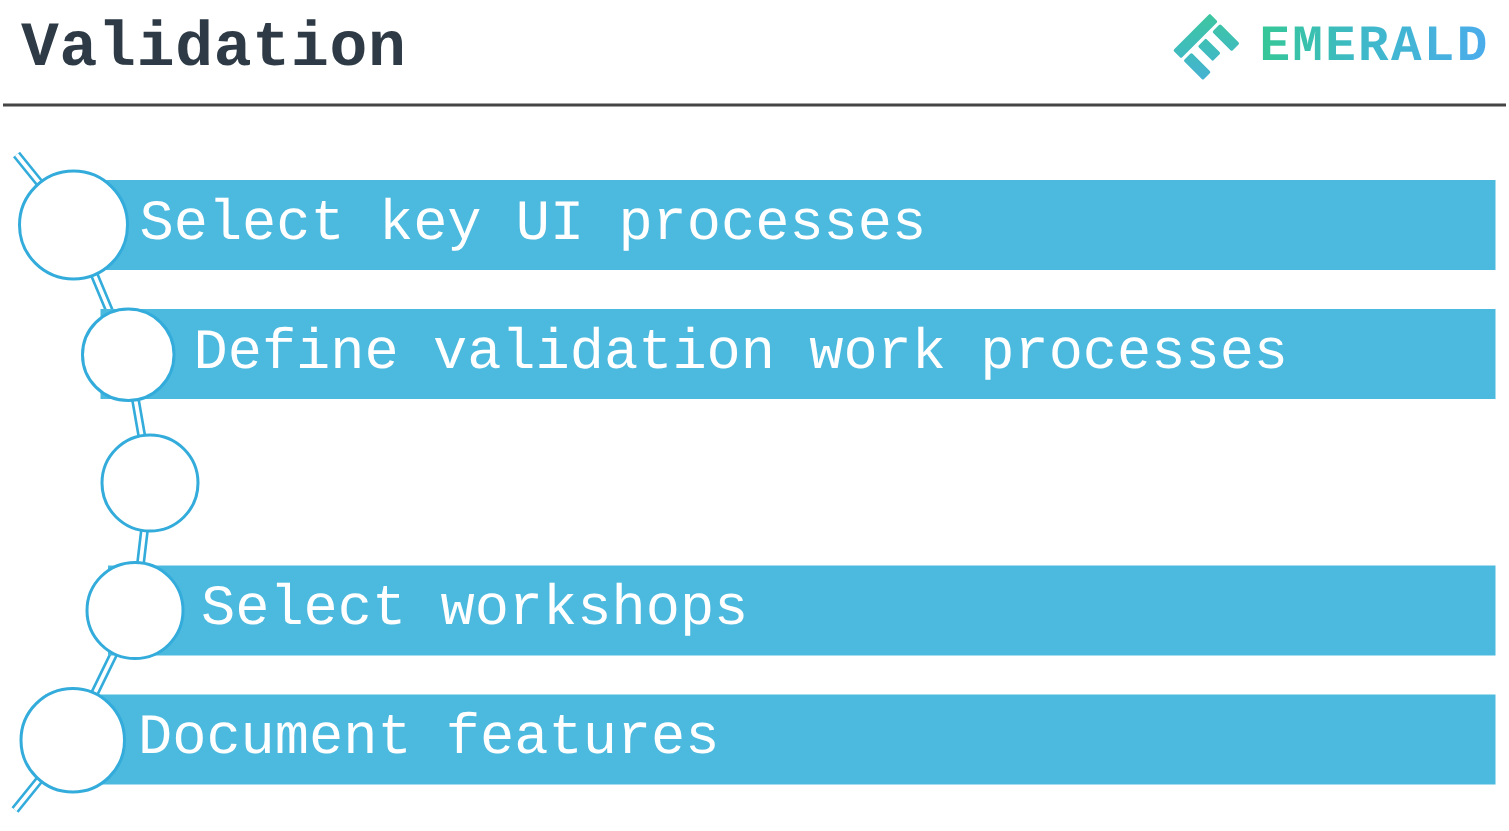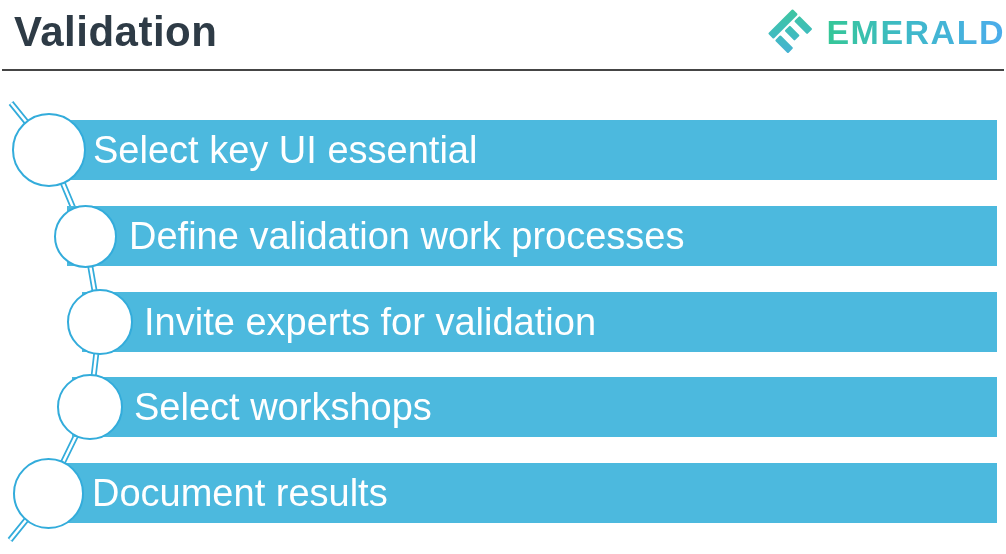--- a/index.html
+++ b/index.html
@@ -2,21 +2,21 @@
 <html><head>
 <meta charset="utf-8">
 <style>
   html, body { margin: 0; padding: 0; background: #ffffff; }
   .slide {
     position: relative;
     width: 1006px;
     height: 554px;
     background: #ffffff;
     overflow: hidden;
-    font-family: Liberation Sans, sans-serif;
+    font-family: Liberation Mono, monospace;
   }
 
   
   .page-title {
     position: absolute;
     left: 14px;
     top: 8px;
     margin: 0;
     font-size: 42px;
     font-weight: 700;
@@ -29,21 +29,21 @@
     top: 69px;
     width: 1002px;
     height: 0;
     border: none;
     border-top: 2.5px solid #454545;
     margin: 0;
   }
   .logo {
     position: absolute;
     top: 6px;
-    right: 1px;
+    right: 13px;
     display: flex;
     align-items: center;
     gap: 9px;
   }
   .logo-icon { width: 52px; height: 52px; display: block; }
   .logo-text {
     font-size: 34px;
     font-weight: 700;
     letter-spacing: 1.5px;
     background: linear-gradient(90deg, #35C796 0%, #3FB9C9 45%, #4BACEC 100%);
@@ -126,47 +126,44 @@
 
   <div class="diagram">
 
     <svg class="connector-svg" viewBox="0 0 1006 554" aria-hidden="true">
       <polyline points="11,103 49,150 85,236 100,322 90,407 48,493 10,540" fill="none" stroke="#33ACDB" stroke-width="6"></polyline>
       <polyline points="11,103 49,150 85,236 100,322 90,407 48,493 10,540" fill="none" stroke="#ffffff" stroke-width="2.5"></polyline>
     </svg>
 
     <div class="step" style="--cx:49; --cy:150; --d:74;">
       <div class="bar">
-        <span class="bar-label">Select key UI essential</span>
+        <span class="bar-label">Select key UI processes</span>
       </div>
       <div class="circle"></div>
     </div>
 
     <div class="step" style="--cx:85; --cy:236; --d:63;">
       <div class="bar">
         <span class="bar-label">Define validation work processes</span>
       </div>
       <div class="circle"></div>
     </div>
 
     <div class="step" style="--cx:100; --cy:322; --d:66;">
-      <div class="bar">
-        <span class="bar-label">Invite experts for validation</span>
-      </div>
       <div class="circle"></div>
     </div>
 
     <div class="step" style="--cx:90; --cy:407; --d:66;">
       <div class="bar">
         <span class="bar-label">Select workshops</span>
       </div>
       <div class="circle"></div>
     </div>
 
     <div class="step" style="--cx:48; --cy:493; --d:71;">
       <div class="bar">
-        <span class="bar-label">Document results</span>
+        <span class="bar-label">Document features</span>
       </div>
       <div class="circle"></div>
     </div>
 
   </div>
 </div>
 
 </body></html>

